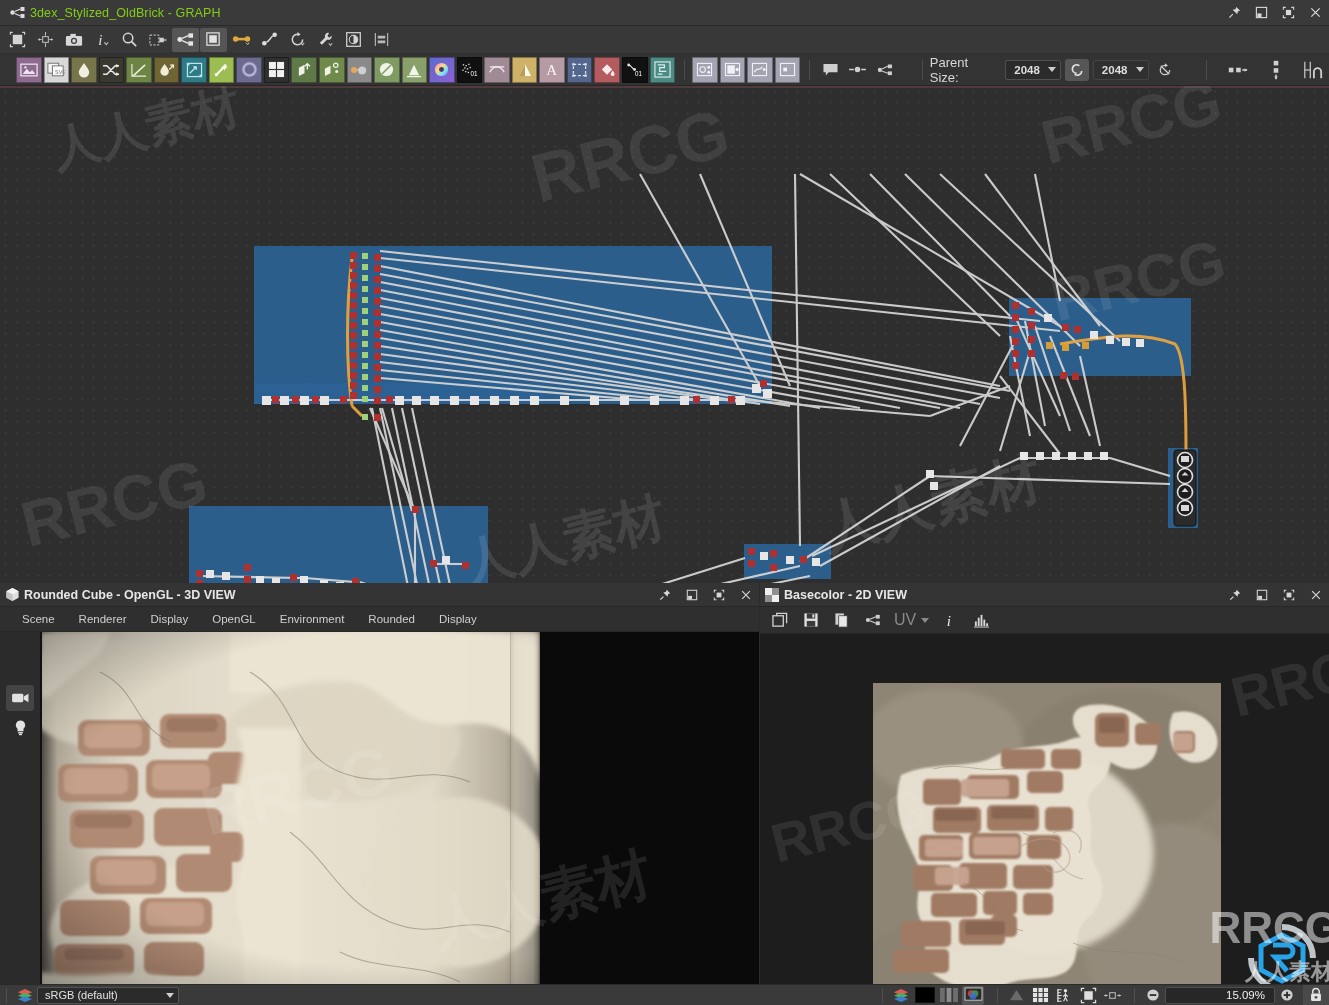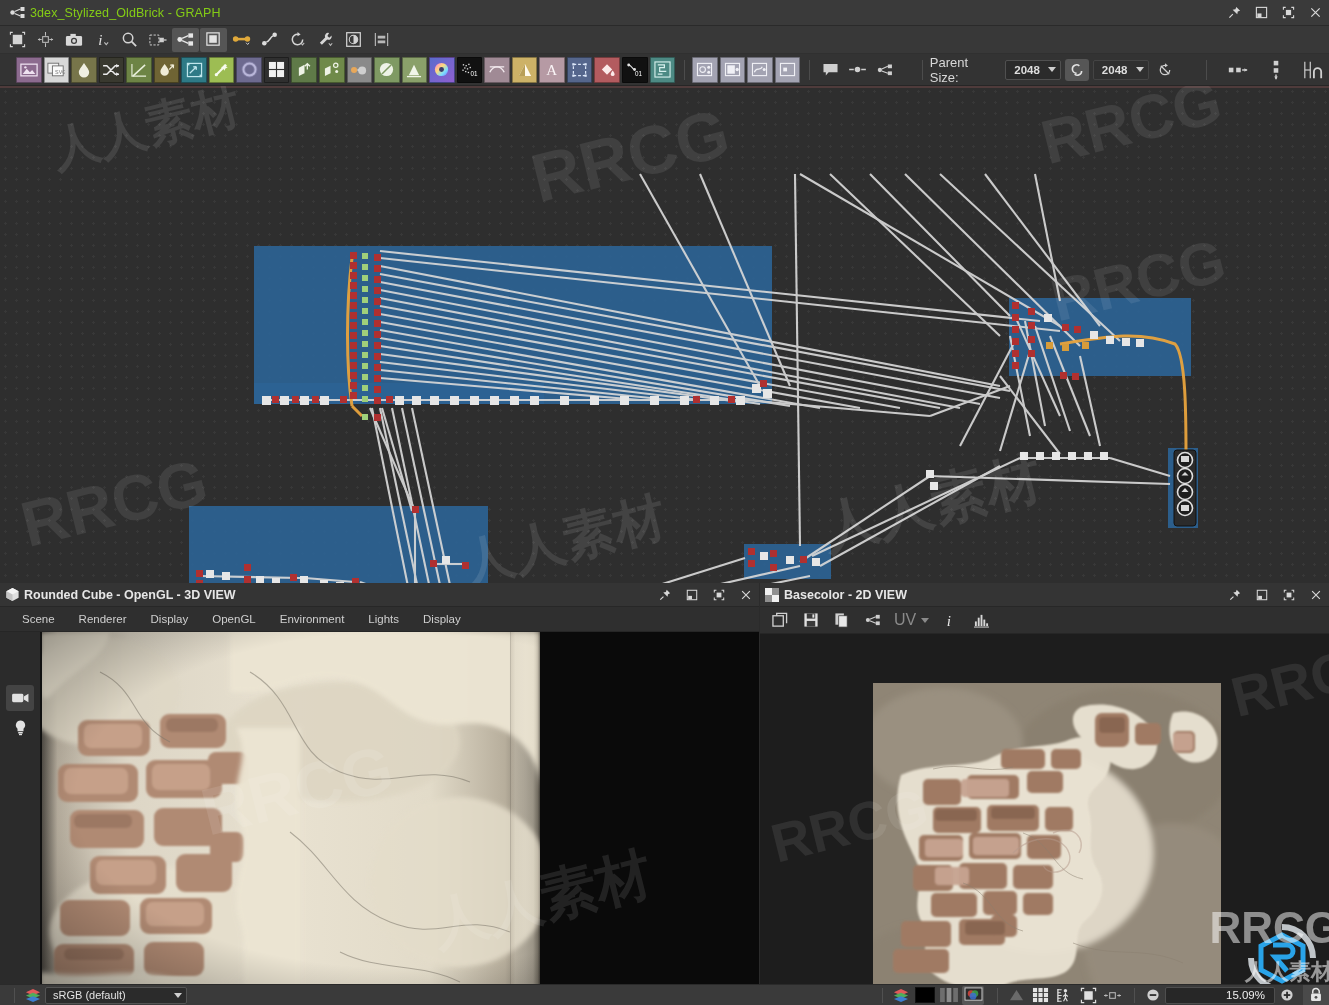--- a/index.html
+++ b/index.html
@@ -104,21 +104,21 @@
 
   .p2dtools { height:27px; background:#2f2f2f; display:flex; align-items:center; padding-left:6px; border-bottom:1px solid #262626;}
   .p2dtb { width:28px;height:23px;display:flex;align-items:center;justify-content:center;margin-right:3px;border-radius:2px;}
   .p2dbody { position:relative; height:371px; background:#1d1d1d; }
   .img2d { position:absolute; left:113px; top:49px; width:348px; height:348px; }
   .status2d { position:absolute; left:8px; bottom:9px; font-size:11px; color:#c8c8c8;
               text-shadow:0 1px 2px #000; }
 
   
   .statusbar { position:absolute; left:0; top:984px; width:1329px; height:21px;
-               background:#3a3a3a; display:flex; align-items:center; border-top:1px solid #2a2a2a;padding-left:8px; }
+               background:#3a3a3a; display:flex; align-items:center; border-top:1px solid #2a2a2a; }
   .sb-sep { width:1px;height:15px;background:#505050;margin:0 6px; }
   .sb-combo { height:17px; background:#2b2b2b; border:1px solid #545454; border-radius:2px;
               display:flex;align-items:center;justify-content:space-between;padding:0 4px 0 7px;
               font-size:11px;color:#e2e2e2; width:142px; }
   .sb-btn { width:22px;height:19px;display:flex;align-items:center;justify-content:center;border-radius:2px;margin:0 1px; }
   .zoomfield { width:110px;height:17px;background:#272727;border:1px solid #4e4e4e;border-radius:2px;
                font-size:11.5px;color:#eee;display:flex;align-items:center;justify-content:flex-end;padding-right:9px; }
   .lockbtn { width:26px;height:21px;background:#4a4a4a;display:flex;align-items:center;justify-content:center;margin-left:4px; }
 
   .swatch { width:20px;height:16px;border:1px solid #111; }
@@ -862,21 +862,21 @@
           </svg>
       </span>
     </div>
 
     <div class="menubar">
       <span class="mi">Scene</span>
       <span class="mi">Renderer</span>
       <span class="mi">Display</span>
       <span class="mi">OpenGL</span>
       <span class="mi">Environment</span>
-      <span class="mi">Lights</span>
+      <span class="mi">Rounded</span>
       <span class="mi">Display</span>
     </div>
 
     <div class="p3dbody">
       <div class="p3dside">
         <span class="sidebtn on">
           <svg width="19" height="14" viewBox="0 0 20 15">
               <rect x="1" y="3" width="12" height="9" rx="1.5" fill="#e2e2e2"></rect>
               <path d="M13.5 6 L18.5 3 V12 L13.5 9 Z" fill="#e2e2e2"></path>
             </svg>

